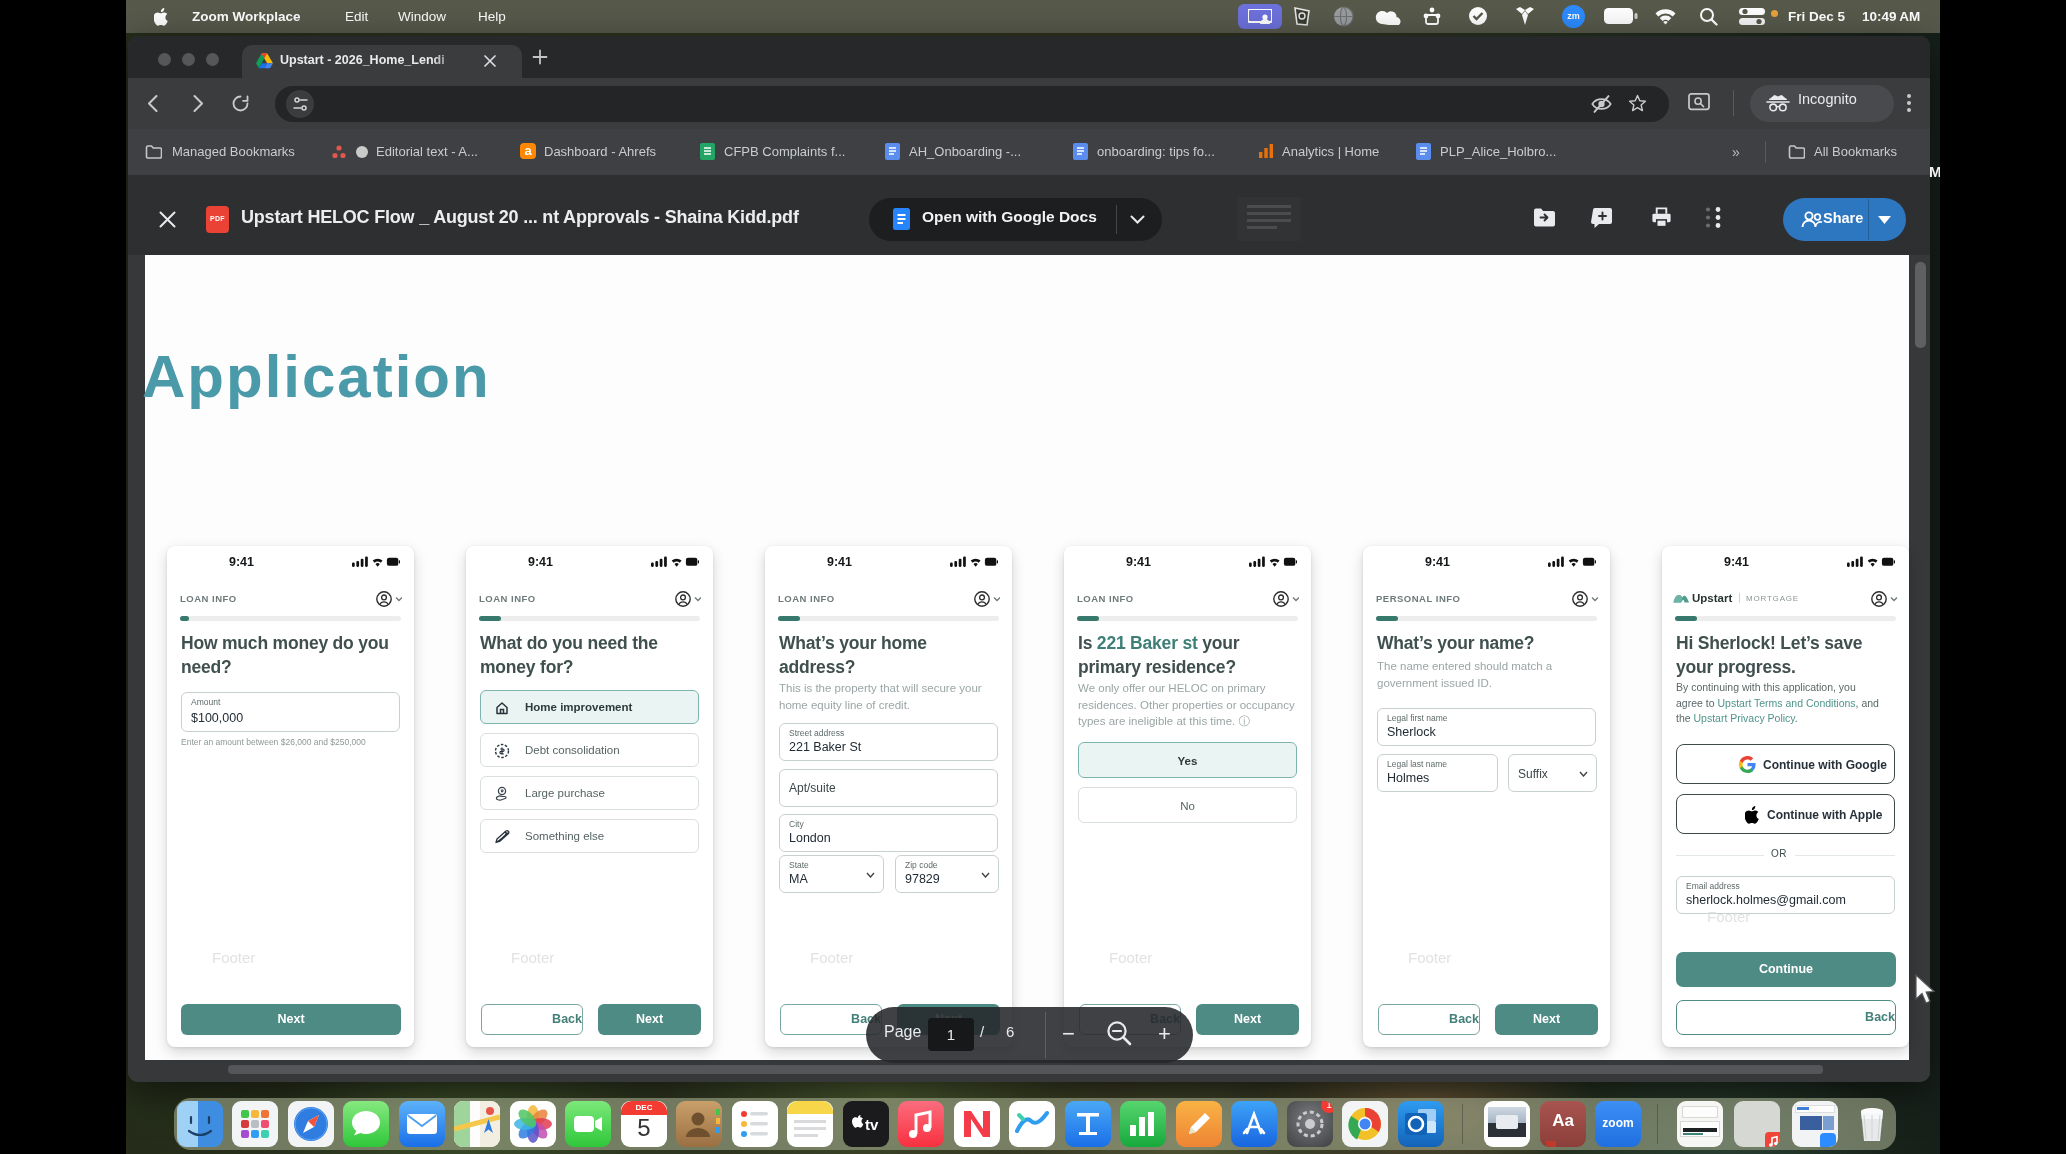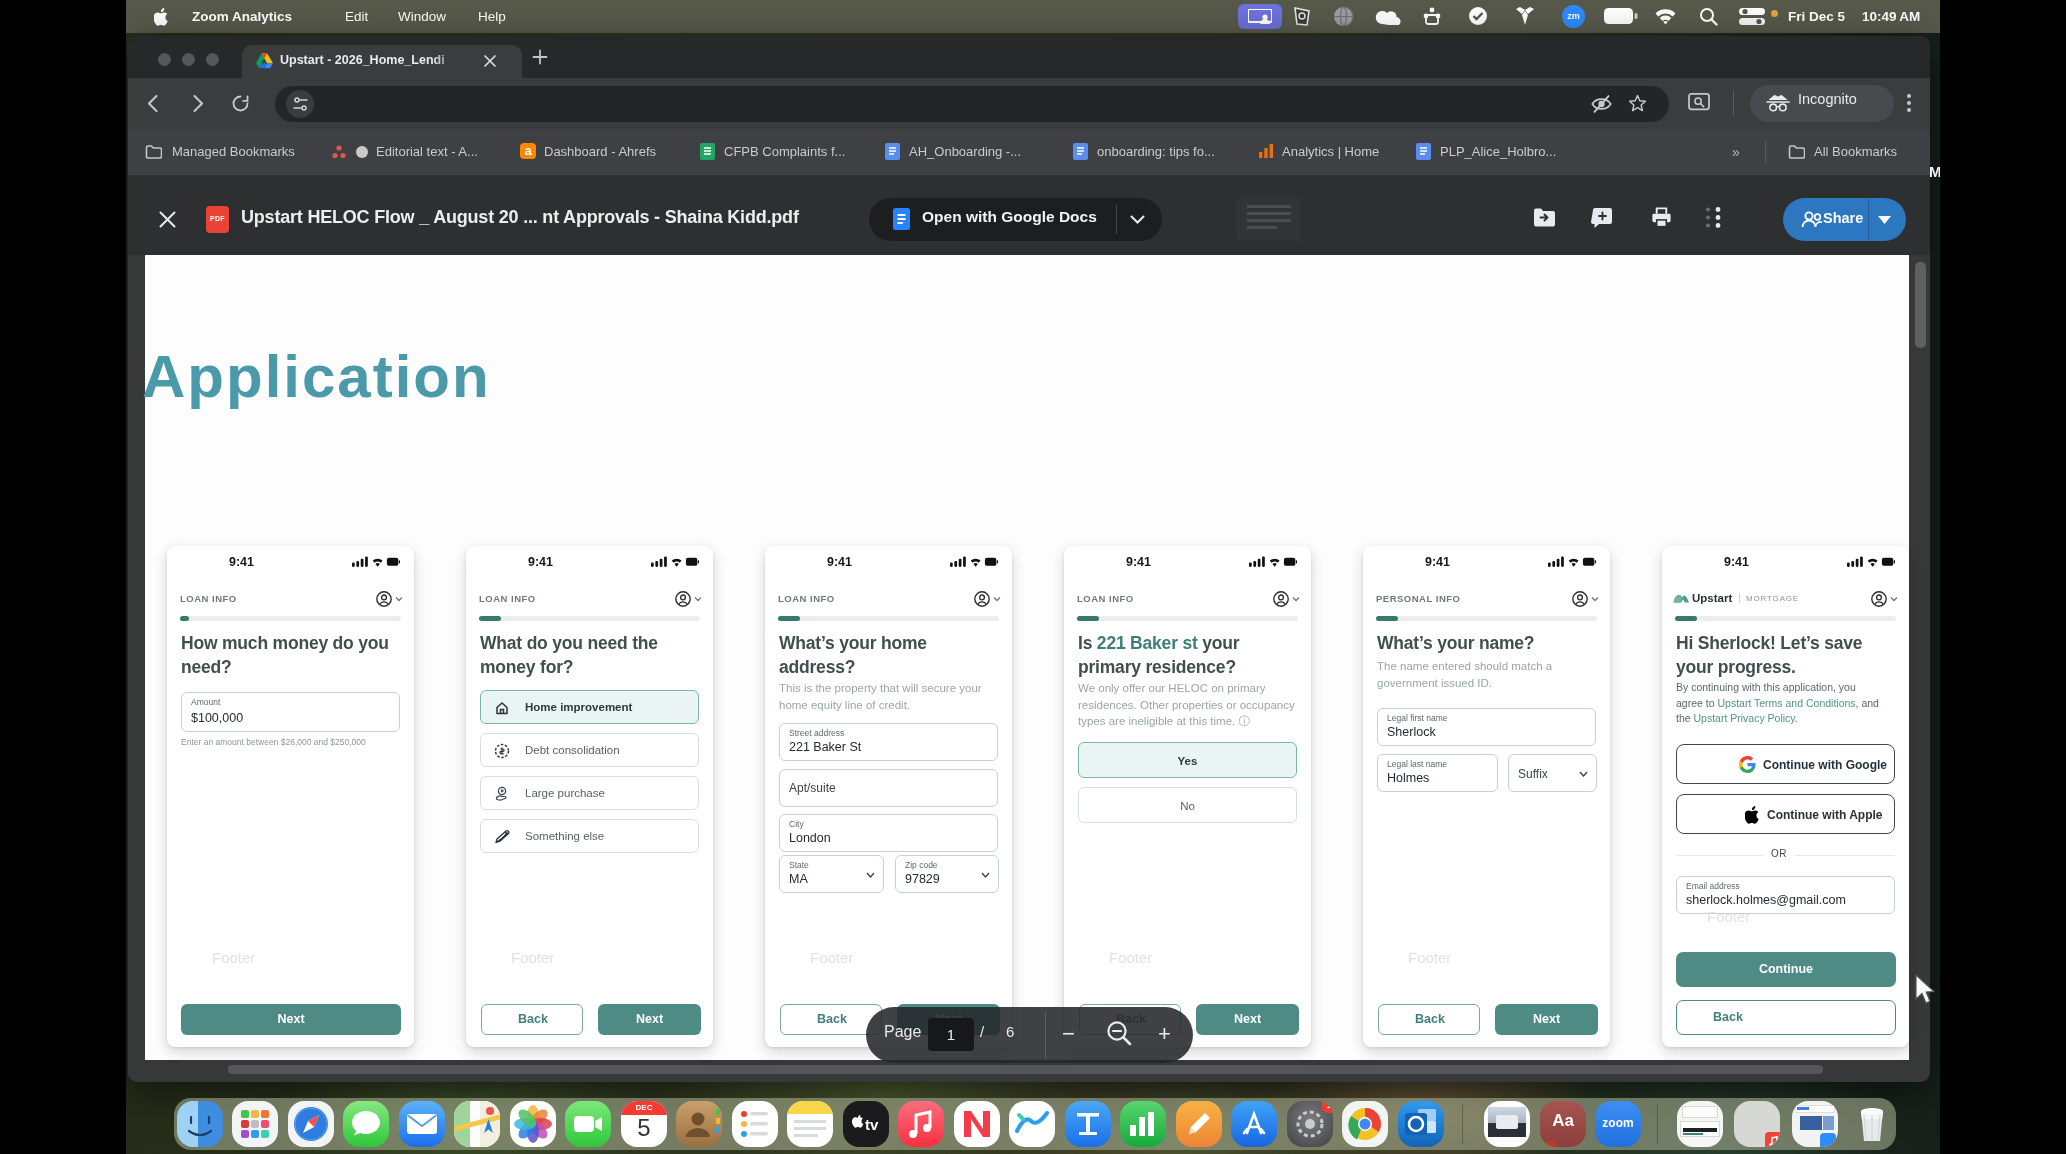--- a/index.html
+++ b/index.html
@@ -54,45 +54,45 @@
   .sub { position:absolute; left:14px; width:218px; font-size:11.5px; color:#9ba6a6; line-height:16.5px; }
   .inp { position:absolute; left:14px; width:219px; height:38px; border:1px solid #c9d0d0;
     border-radius:6px; background:#fff; }
   .lab { position:absolute; left:9px; top:4px; font-size:8.5px; color:#5e6a6a; }
   .val { position:absolute; left:9px; top:16px; font-size:12.5px; color:#222c35; }
   .ph  { position:absolute; left:9px; top:11px; font-size:12px; color:#3c4648; }
   .foot { position:absolute; left:1px; top:403px; font-size:15px; color:#e2e2e2;margin-left:44px; }
   .bfill { position:absolute; height:31px; border-radius:6px; background:#4d8b84; color:#fff;
     font-size:12.5px; font-weight:bold; text-align:center; line-height:31px; }
   .bline { position:absolute; height:31px; border-radius:6px; border:1.5px solid #7ba7a1;
-    color:#44807a; background:#fff; font-size:12.5px; font-weight:bold; text-align:left; line-height:28px;padding-left:36px; }
+    color:#44807a; background:#fff; font-size:12.5px; font-weight:bold; text-align:right; line-height:28px; }
   .opt { position:absolute; left:14px; width:219px; height:34px; border:1px solid #d9dede;
     border-radius:6px; background:#fff; font-size:11.5px; color:#576363; }
   .opt .otx { position:absolute; left:44px; top:10px; }
   .osel { background:#eaf5f3; border:1.5px solid #7db5ae; }
   .car { position:absolute; width:9px; height:6px; }
   .sbar { position:absolute; left:185px; top:10px; width:48px; height:12px; }
   .avat { position:absolute; left:209px; top:45px; width:26px; height:16px; }
   .oic { position:absolute; left:13px; top:9px; width:16px; height:16px; }
   
   #dock { position:absolute; left:48px; top:1098px; width:1722px; height:52px;
     border-radius:17px; background:rgba(160,168,138,.62); }
-  .di { position:absolute; top:3px; width:46px; height:46px; border-radius:16px; overflow:hidden; }
+  .di { position:absolute; top:3px; width:46px; height:46px; border-radius:9px; overflow:hidden; }
   #pgpill { position:absolute; left:740px; top:1007px; width:327px; height:56px;
     border-radius:28px; background:rgba(38,39,42,.88); }
 </style>
 </head>
 <body>
 <div id="screen">
   <div id="wall"></div>
   <div id="menubar">
     <svg class="abs" style="left:28px;top:8px" width="15" height="18" viewBox="0 0 15 18">
         <path d="M11.4 9.5 c0-2.2 1.8-3.3 1.9-3.4 -1-1.5-2.6-1.7-3.2-1.7 -1.4-.1-2.7.8-3.4.8 -.7 0-1.8-.8-2.9-.8 -1.5 0-2.9.9-3.6 2.2 -1.6 2.7-.4 6.7 1.1 8.9 .7 1.1 1.6 2.3 2.7 2.2 1.1 0 1.5-.7 2.9-.7 1.3 0 1.7.7 2.9.7 1.2 0 2-1.1 2.7-2.2 .9-1.2 1.2-2.4 1.2-2.5 0 0-2.3-.9-2.3-3.5z M9.4 2.9 c.6-.7 1-1.8.9-2.9 -.9 0-1.9.6-2.5 1.3 -.6.6-1 1.7-.9 2.7 1 .1 1.9-.5 2.5-1.1z" fill="#fff"></path>
       </svg>
-    <div class="mi" style="left:66px;font-weight:bold">Zoom Analytics</div>
+    <div class="mi" style="left:66px;font-weight:bold">Zoom Workplace</div>
     <div class="mi" style="left:219px">Edit</div>
     <div class="mi" style="left:272px">Window</div>
     <div class="mi" style="left:352px">Help</div>
     <div class="abs" style="left:1112px;top:4px;width:44px;height:25px;border-radius:6px;background:#6e72dd"></div>
     <svg class="abs" style="left:1122px;top:9px" width="24" height="16" viewBox="0 0 24 16">
         <rect x="0" y="0" width="24" height="13" rx="2" fill="none" stroke="#fff" stroke-width="2"></rect>
         <circle cx="17" cy="8" r="2.6" fill="#fff"></circle>
         <path d="M12 15 a5 5 0 0 1 10 0 z" fill="#fff"></path>
       </svg>
     <svg class="abs" style="left:1166px;top:7px" width="20" height="19" viewBox="0 0 20 19">

